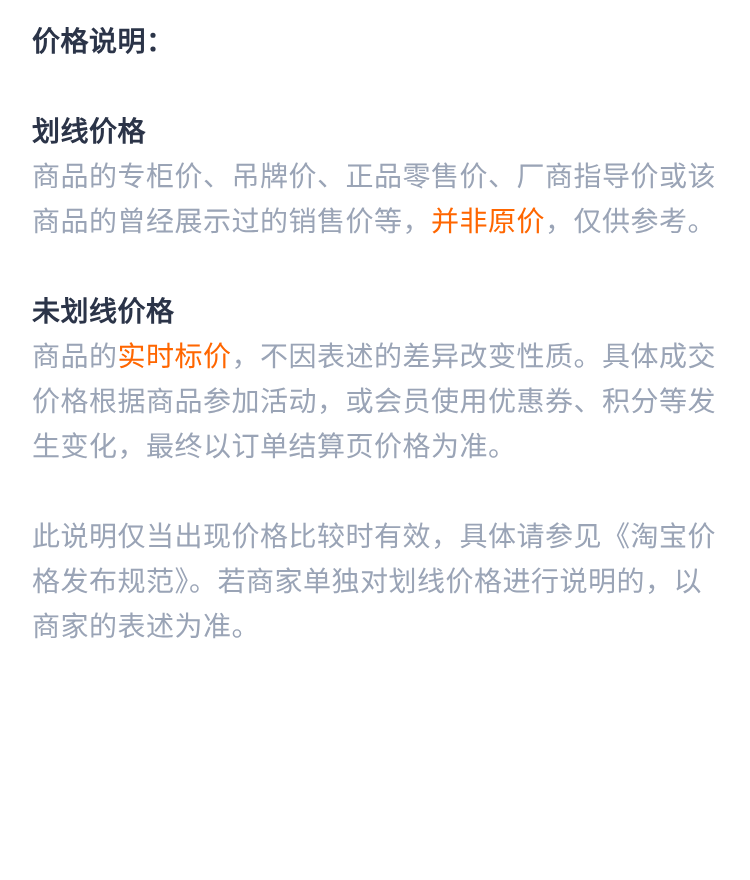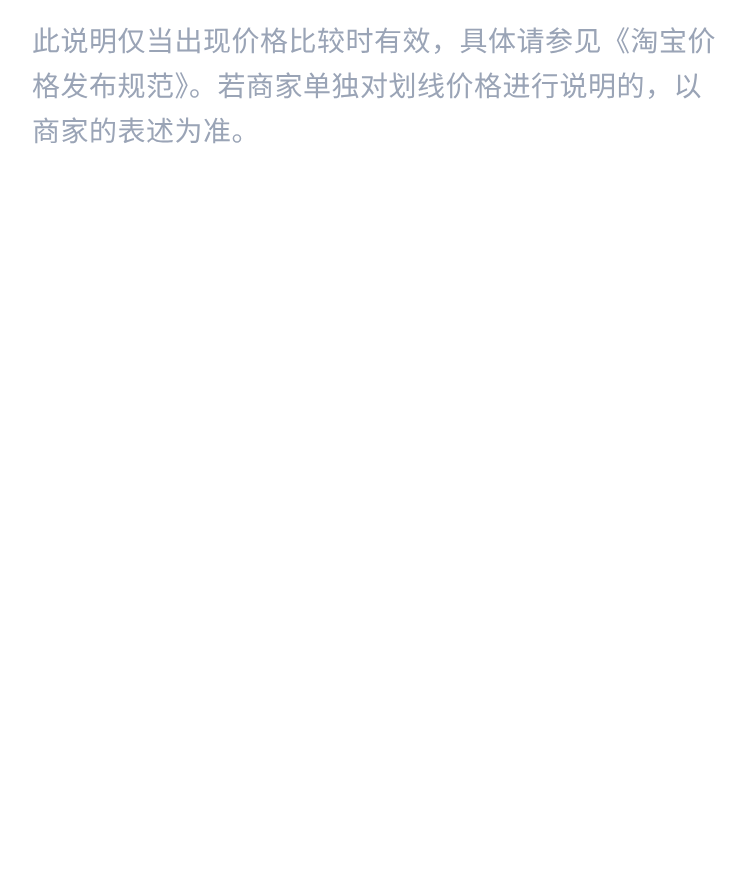--- a/index.html
+++ b/index.html
@@ -44,19 +44,26 @@
   }
   .hl {
     color: var(--accent-orange);
   }
 </style>
 </head>
 <body>
 
 <div class="doc">
 
+  <p class="page-title">价格说明：</p>
 
+  <p class="para">
+    <span class="section-heading">划线价格</span><span>商品的专柜价、吊牌价、正品零售价、厂商指导价或该商品的曾经展示过的销售价等，</span><span class="hl">并非原价</span><span>，仅供参考。</span>
+  </p>
 
+  <p class="para">
+    <span class="section-heading">未划线价格</span><span>商品的</span><span class="hl">实时标价</span><span>，不因表述的差异改变性质。具体成交价格根据商品参加活动，或会员使用优惠券、积分等发生变化，最终以订单结算页价格为准。</span>
+  </p>
 
 
   <p class="para">此说明仅当出现价格比较时有效，具体请参见《淘宝价格发布规范》。若商家单独对划线价格进行说明的，以商家的表述为准。</p>
 
 </div>
 
 </body></html>

